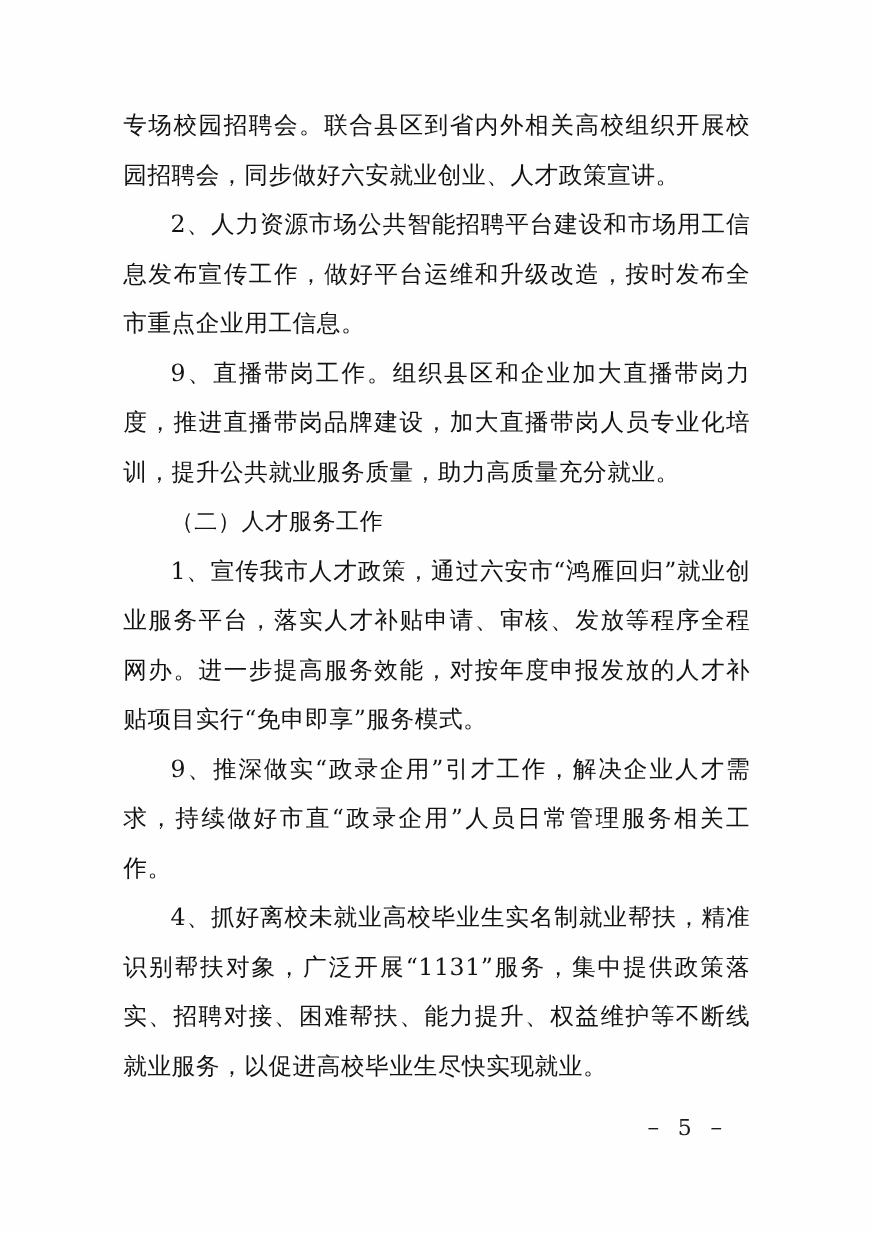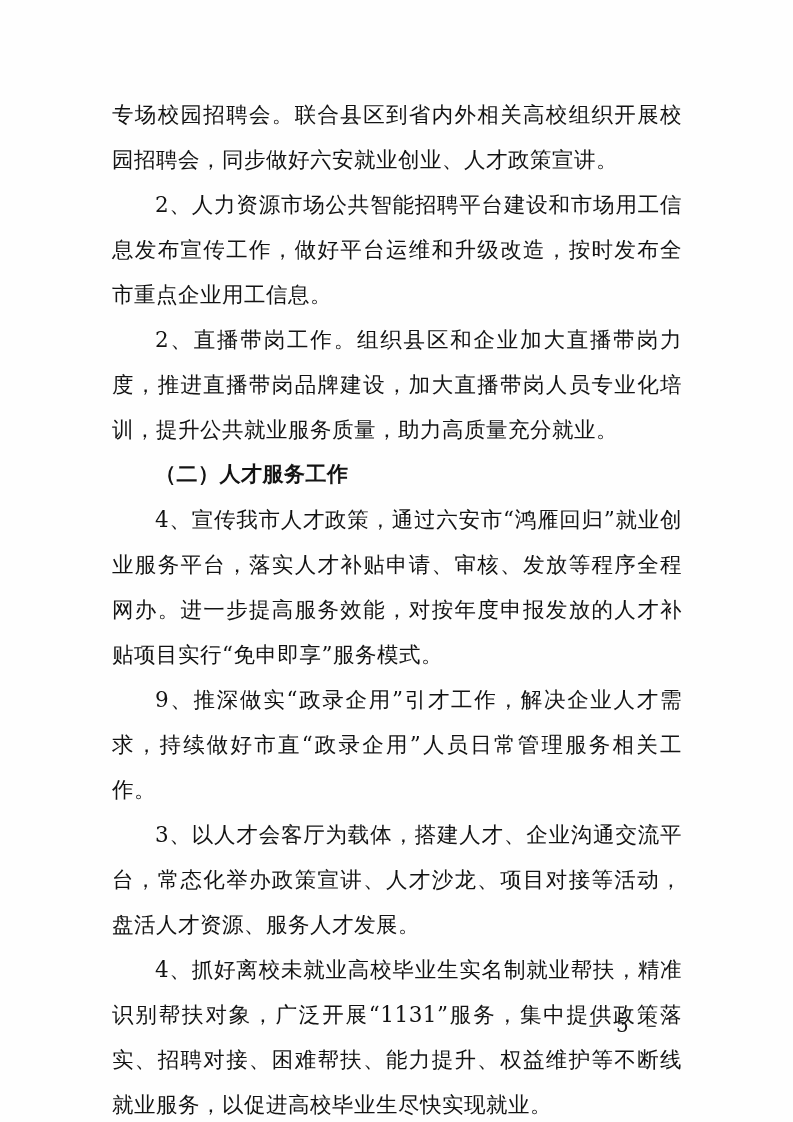--- a/index.html
+++ b/index.html
@@ -38,21 +38,21 @@
     text-align: justify;
     text-justify: inter-ideograph;
     color: #131313;
     font-family: "DejaVu Serif", "Liberation Serif", serif;
   }
   p.indent {
     text-indent: 43px;
   }
   p.heading {
     text-indent: 43px;
-    font-weight: bold;
+    font-weight: normal;
     font-family: "DejaVu Sans", "Liberation Sans", sans-serif;
     font-size: 21px;
     letter-spacing: 0.5px;
   }
   .page-number {
     position: absolute;
     left: 0;
     top: 1012px;
     width: 793px;
     text-align: center;
@@ -69,25 +69,24 @@
   }
 </style>
 </head>
 <body>
 
 <div class="page">
 
   <div class="content">
     <p class="para">专场校园招聘会。联合县区到省内外相关高校组织开展校园招聘会，同步做好六安就业创业、人才政策宣讲。</p>
     <p class="para indent">2、人力资源市场公共智能招聘平台建设和市场用工信息发布宣传工作，做好平台运维和升级改造，按时发布全市重点企业用工信息。</p>
-    <p class="para indent">2、直播带岗工作。组织县区和企业加大直播带岗力度，推进直播带岗品牌建设，加大直播带岗人员专业化培训，提升公共就业服务质量，助力高质量充分就业。</p>
+    <p class="para indent">9、直播带岗工作。组织县区和企业加大直播带岗力度，推进直播带岗品牌建设，加大直播带岗人员专业化培训，提升公共就业服务质量，助力高质量充分就业。</p>
     <p class="para heading">（二）人才服务工作</p>
-    <p class="para indent">4、宣传我市人才政策，通过六安市“鸿雁回归”就业创业服务平台，落实人才补贴申请、审核、发放等程序全程网办。进一步提高服务效能，对按年度申报发放的人才补贴项目实行“免申即享”服务模式。</p>
+    <p class="para indent">1、宣传我市人才政策，通过六安市“鸿雁回归”就业创业服务平台，落实人才补贴申请、审核、发放等程序全程网办。进一步提高服务效能，对按年度申报发放的人才补贴项目实行“免申即享”服务模式。</p>
     <p class="para indent">9、推深做实“政录企用”引才工作，解决企业人才需求，持续做好市直“政录企用”人员日常管理服务相关工作。</p>
-    <p class="para indent">3、以人才会客厅为载体，搭建人才、企业沟通交流平台，常态化举办政策宣讲、人才沙龙、项目对接等活动，盘活人才资源、服务人才发展。</p>
     <p class="para indent">4、抓好离校未就业高校毕业生实名制就业帮扶，精准识别帮扶对象，广泛开展“1131”服务，集中提供政策落实、招聘对接、困难帮扶、能力提升、权益维护等不断线就业服务，以促进高校毕业生尽快实现就业。</p>
 
   </div>
 
   <div class="page-number">
     <span class="pn-inner">－ 5 －</span>
   </div>
 
 </div>
 

